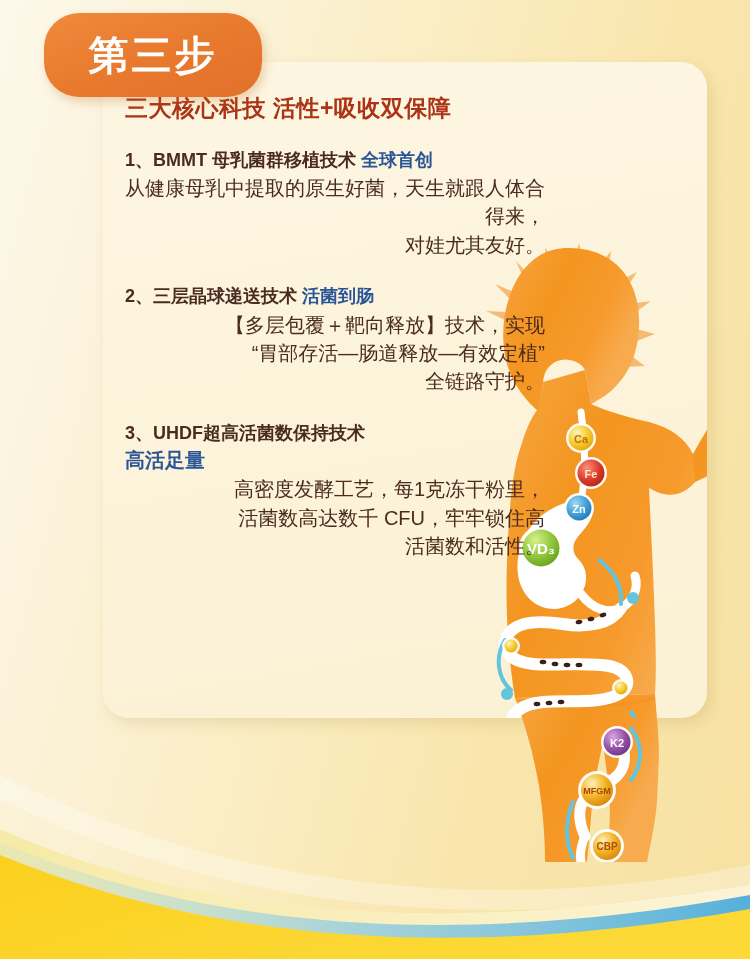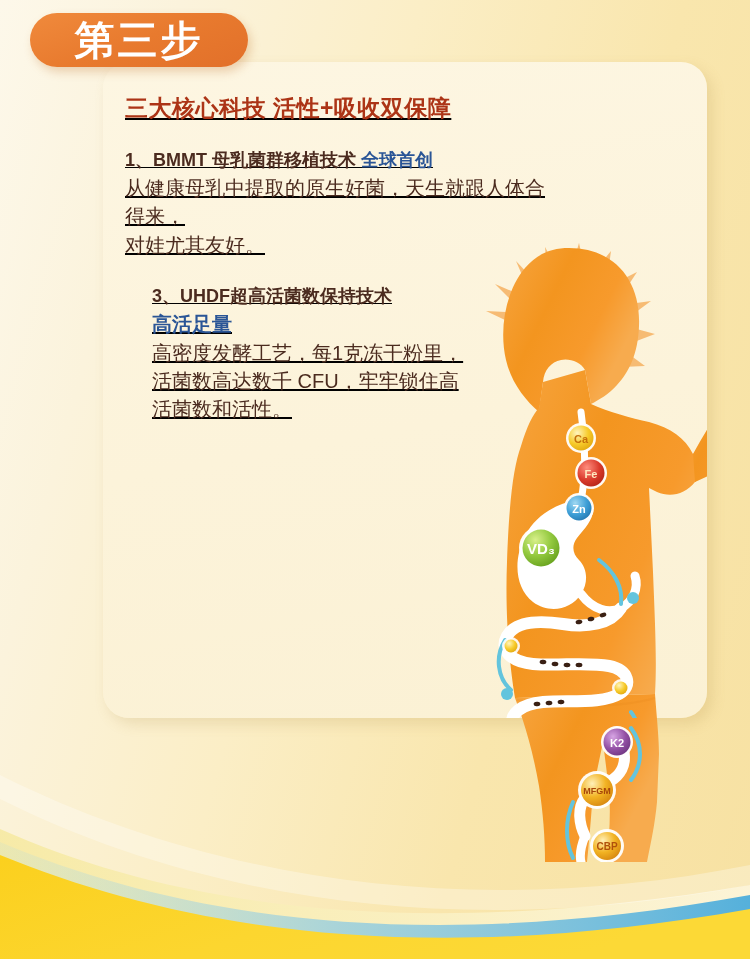--- a/index.html
+++ b/index.html
@@ -63,24 +63,24 @@
     top: 242px;
     width: 330px;
     height: 620px;
     pointer-events: none;
     z-index: 3;
   }
 
   
   #step-badge {
     position: absolute;
-    left: 30px;
+    left: 44px;
     top: 13px;
     width: 218px;
-    height: 54px;
+    height: 84px;
     border-radius: 35px;
     background: linear-gradient(160deg, #f08a3c 0%, #e87a2e 50%, #e2702a 100%);
     box-shadow: 3px 5px 10px rgba(190, 110, 40, 0.28);
     display: flex;
     align-items: center;
     justify-content: center;
     z-index: 5;
   }
   #step-badge .badge-text {
     color: #ffffff;
@@ -89,36 +89,35 @@
     letter-spacing: 3px;
     line-height: 1;
   }
 
   
   .card-inner {
     position: relative;
     padding: 33px 0 0 22px;
     width: 420px;
     z-index: 2;
-    text-decoration: underline;
   }
 
   .headline {
     color: #ac3416;
     font-size: 23px;
     font-weight: bold;
     letter-spacing: 0.5px;
     margin: 0 0 26px 0;
     line-height: 1.2;
   }
 
   .tech-block {
     margin: 0 0 26px 0;
   }
-  .tech-block:last-child { margin-bottom: 0; margin-left: 27px; }
+  .tech-block:last-child { margin-bottom: 0; }
 
   .tech-title {
     font-size: 18px;
     font-weight: bold;
     color: #4b2b1f;
     line-height: 1.3;
     margin: 0 0 2px 0;
     white-space: nowrap;
   }
   .tech-title .accent {
@@ -132,20 +131,21 @@
     line-height: 1.3;
     margin: 0 0 2px 0;
   }
 
   .tech-desc {
     font-size: 20px;
     color: #4b2b1f;
     line-height: 1.42;
     margin: 0;
     white-space: pre-line;
+    text-align: right;
   }
 
   
   #tech-2 .tech-desc { padding-left: 4px; }
 </style>
 </head>
 <body>
 
 <div id="page">
 
@@ -351,20 +351,26 @@
     <div class="card-inner">
 
       <div class="headline">三大核心科技 活性+吸收双保障</div>
 
       <div class="tech-block" id="tech-1">
         <div class="tech-title"><span>1、</span><span>BMMT 母乳菌群移植技术</span> <span class="accent">全球首创</span></div>
         <div class="tech-desc">从健康母乳中提取的原生好菌，天生就跟人体合得来，
 对娃尤其友好。</div>
       </div>
 
+      <div class="tech-block" id="tech-2">
+        <div class="tech-title"><span>2、</span><span>三层晶球递送技术</span> <span class="accent">活菌到肠</span></div>
+        <div class="tech-desc">【多层包覆＋靶向释放】技术，实现
+“胃部存活—肠道释放—有效定植”
+全链路守护。</div>
+      </div>
 
       <div class="tech-block" id="tech-3">
         <div class="tech-title"><span>3、</span><span>UHDF超高活菌数保持技术</span></div>
         <div class="tech-title-accent-line">高活足量</div>
         <div class="tech-desc">高密度发酵工艺，每1克冻干粉里，
 活菌数高达数千 CFU，牢牢锁住高
 活菌数和活性。</div>
       </div>
 
     </div>

